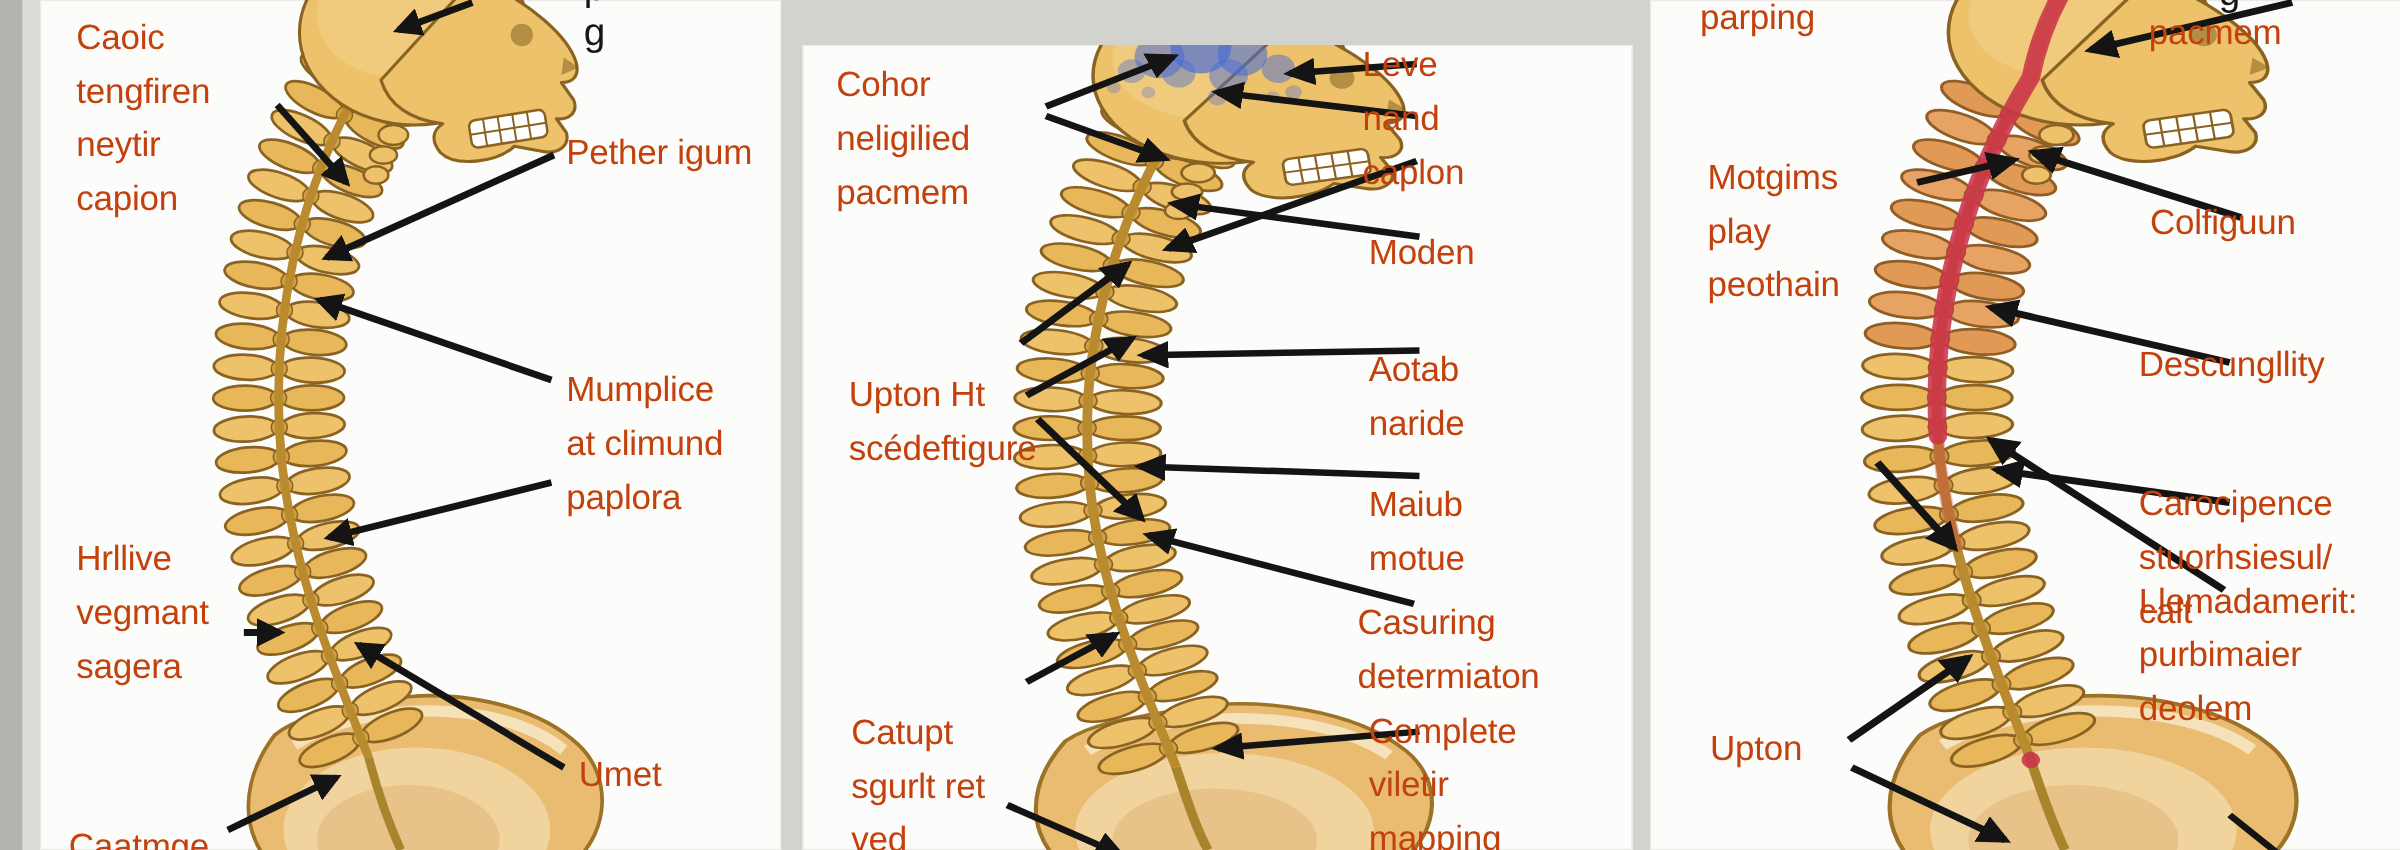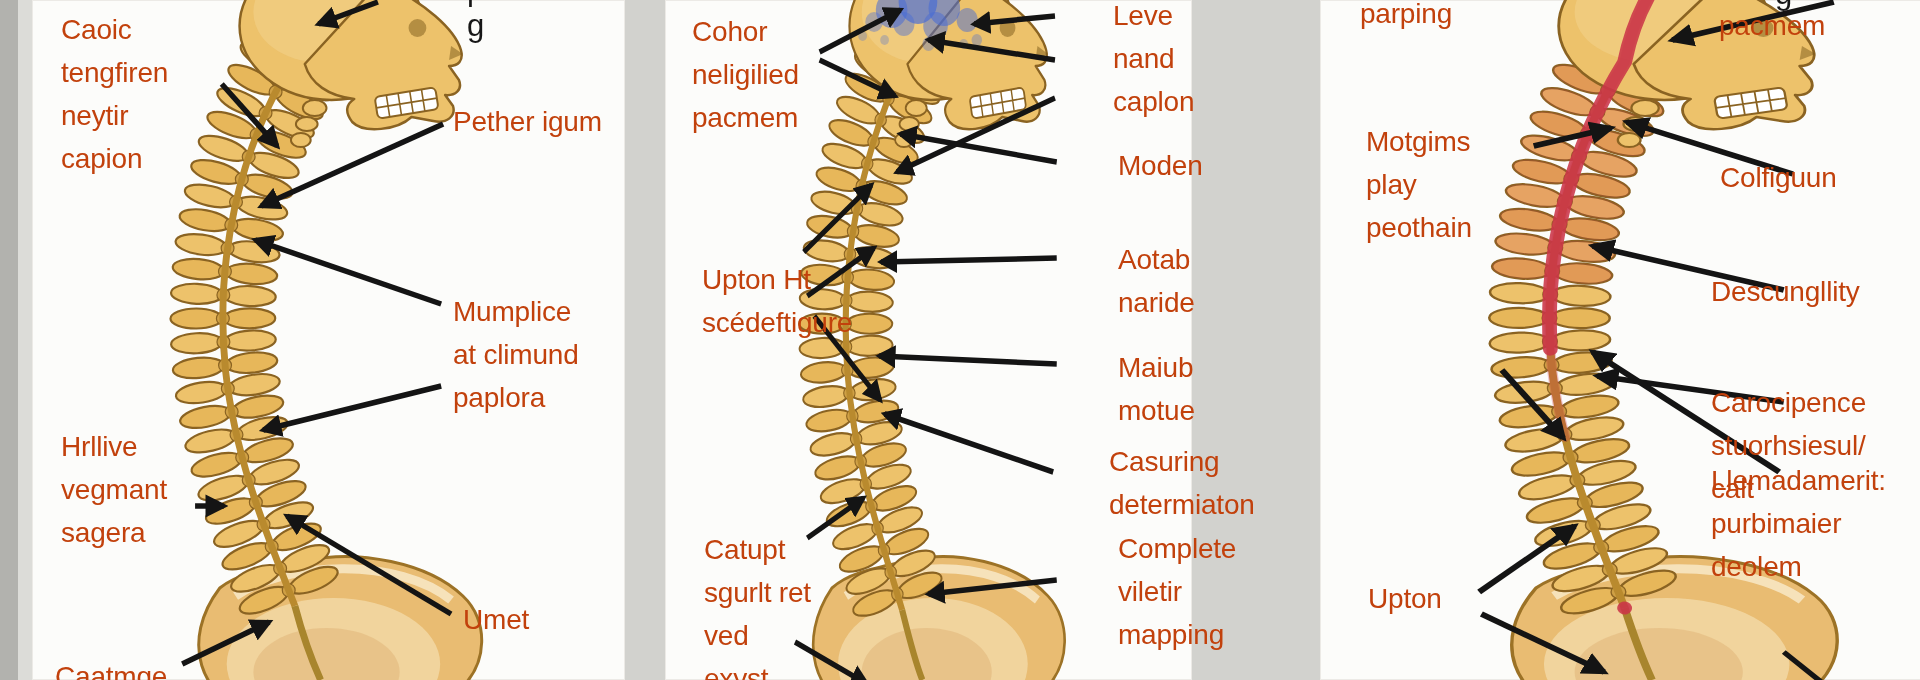--- a/index.html
+++ b/index.html
@@ -153,21 +153,21 @@
     <div class="lbl" style="left:421px;top:290px;">Mumplice
 at climund
 paplora</div>
     <div class="lbl" style="left:29px;top:425px;">Hrllive
 vegmant
 sagera</div>
     <div class="lbl" style="left:431px;top:598px;text-align:center;">Umet</div>
     <div class="lbl" style="left:23px;top:655px;">Caatmge</div>
   </div>
 
-  <div class="panel" style="left:665px;width:527px;">
+  <div class="panel" style="left:642px;width:664px;margin-top:36px;">
     <svg id="svg2" viewBox="0 0 600 680" preserveAspectRatio="none">
       <defs>
         <marker id="ah2" viewBox="0 0 10 10" refX="8" refY="5" markerWidth="4.2" markerHeight="4.2" orient="auto-start-reverse">
           <path d="M0,0 L10,5 L0,10 z" fill="#141414"></path>
         </marker>
       </defs>
       <g>
         <path d="M190,588 C150,640 168,700 230,716 C300,734 390,726 432,690 C462,664 462,620 436,596 C400,562 330,550 280,560 C240,568 210,572 190,588 Z" fill="#e9bc72" stroke="#9c7226" stroke-width="3"></path>
         <ellipse cx="305" cy="664" rx="108" ry="66" fill="#f2d8a4" opacity="0.85"></ellipse>
         <ellipse cx="298" cy="672" rx="74" ry="44" fill="#e7c187" opacity="0.9"></ellipse>

